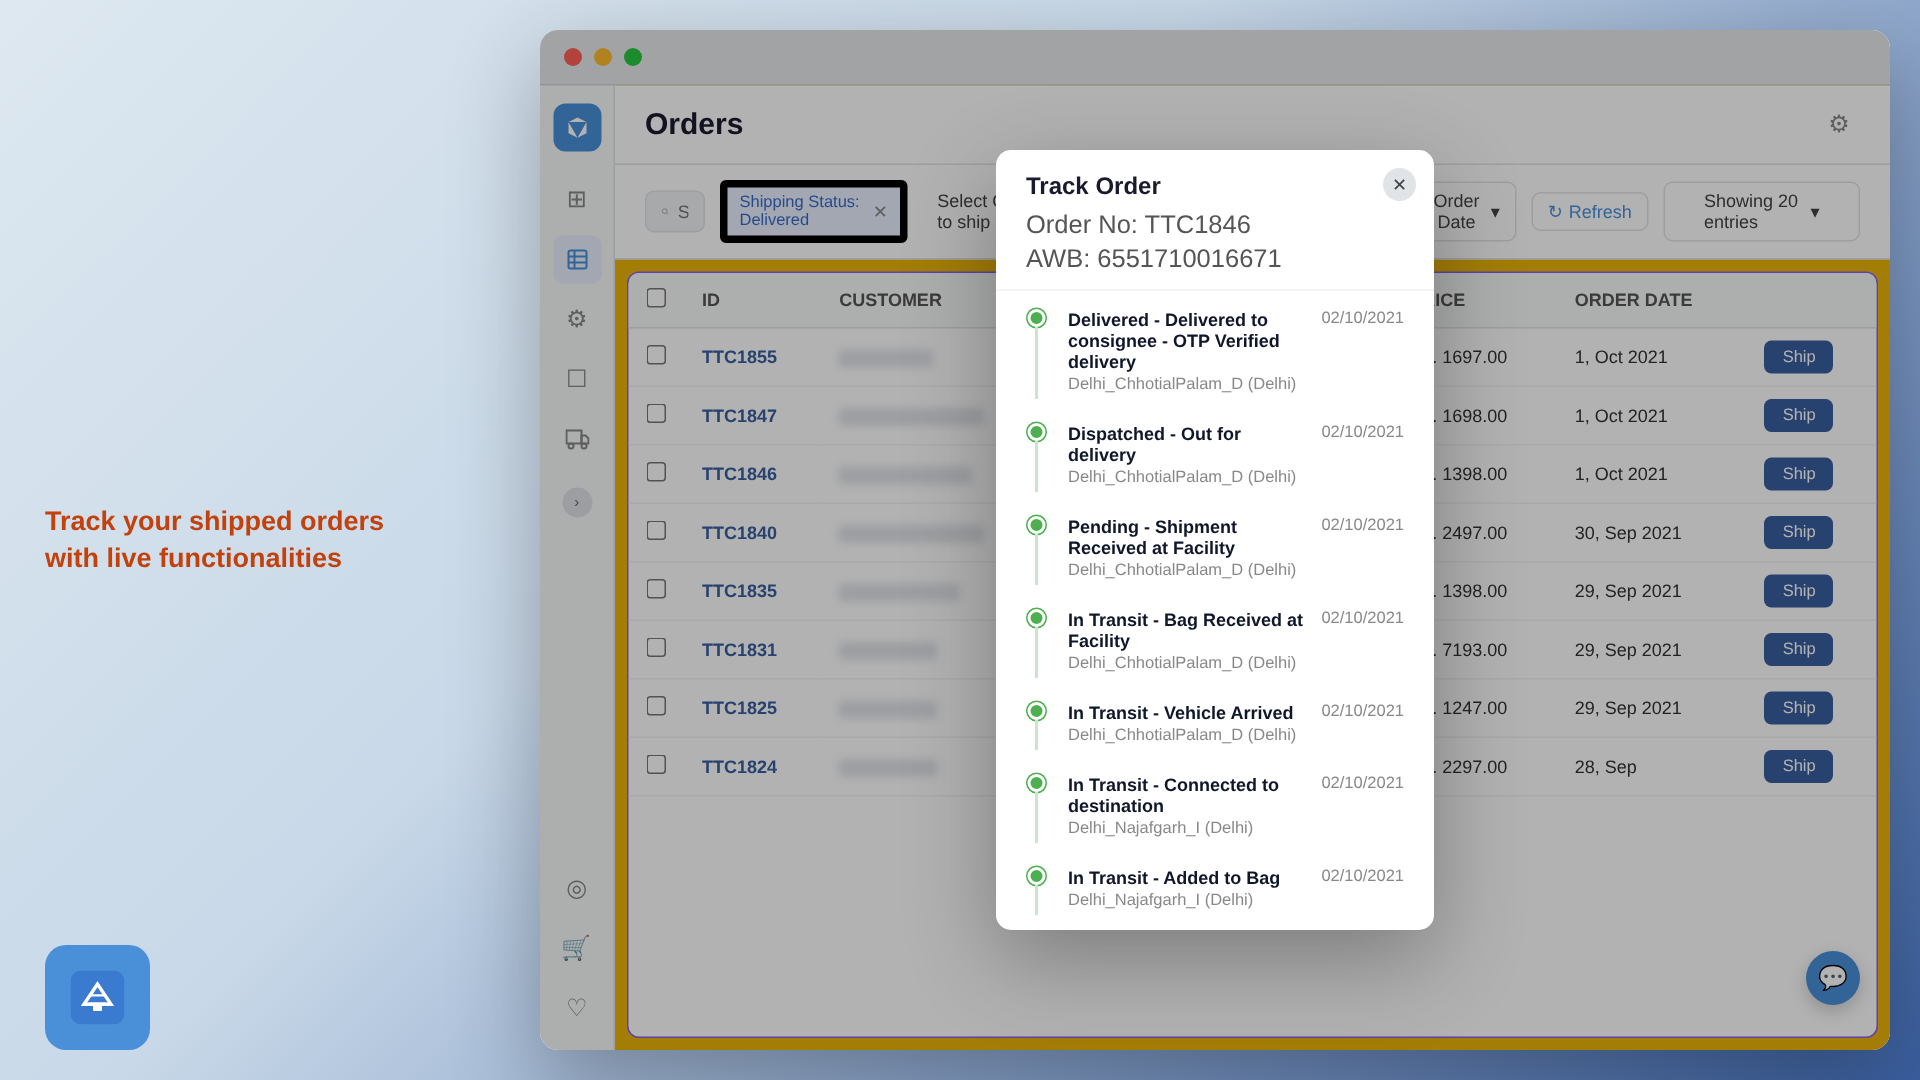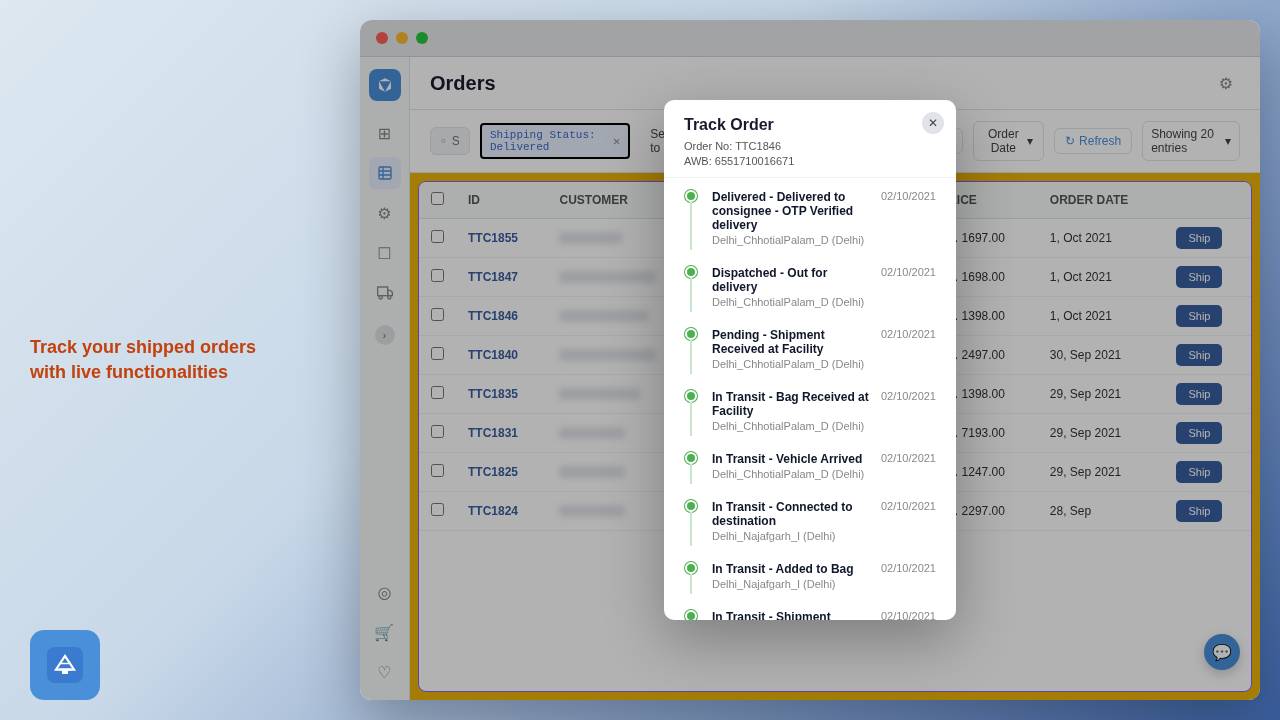--- a/index.html
+++ b/index.html
@@ -201,23 +201,23 @@
       gap: 6px;
       flex: 1;
       max-width: 280px;
     }
     .search-box input {
       border: none; background: none; outline: none;
       font-size: 12px; color: #888; width: 100%;
     }
     .filter-tag {
       display: flex; align-items: center; gap: 4px;
-      background: #e8f0fe; border: 2px solid #000000;
+      background: #e8f0fe; border: 5px solid #000000;
       border-radius: 4px; padding: 4px 8px;
-      font-size: 11px; color: #3a6bc9; font-family: Liberation Mono, monospace;
+      font-size: 11px; color: #3a6bc9;
     }
     .filter-tag span.x { cursor: pointer; color: #888; font-size: 12px; }
     .spacer { flex: 1; }
     .select-orders-btn {
       font-size: 12px; color: #444;
     }
     .bulk-ship-btn {
       font-size: 12px; padding: 6px 12px;
       background: white; border: 1px solid #e0e3e8;
       border-radius: 6px; cursor: pointer; color: #444;
@@ -231,21 +231,21 @@
     .refresh-btn {
       font-size: 12px; padding: 5px 10px;
       background: white; border: 1px solid #e0e3e8;
       border-radius: 6px; cursor: pointer; color: #4a90d9;
       display: flex; align-items: center; gap: 4px;
     }
     .showing-entries {
       font-size: 12px; color: #444;
       display: flex; align-items: center; gap: 4px;
       background: white; border: 1px solid #e0e3e8;
-      border-radius: 6px; padding: 5px 8px;
+      border-radius: 6px; padding: 5px 26px;
     }
 
     
     .table-container {
       flex: 1;
       overflow-y: auto;
       background: white;
       margin: 8px;
       border-radius: 8px;
       border: 1px solid #8b5cf6;
@@ -336,21 +336,21 @@
       border-bottom: 1px solid #f0f2f5;
       position: relative;
     }
     .modal-title {
       font-size: 16px;
       font-weight: 700;
       color: #1a1a2e;
       margin-bottom: 6px;
     }
     .modal-meta {
-      font-size: 11px;
+      font-size: 17px;
       color: #555;
       display: flex;
       align-items: flex-end;
     }
     .modal-close {
       position: absolute;
       top: 12px; right: 12px;
       width: 22px; height: 22px;
       border-radius: 50%;
       background: #e0e3e8;

